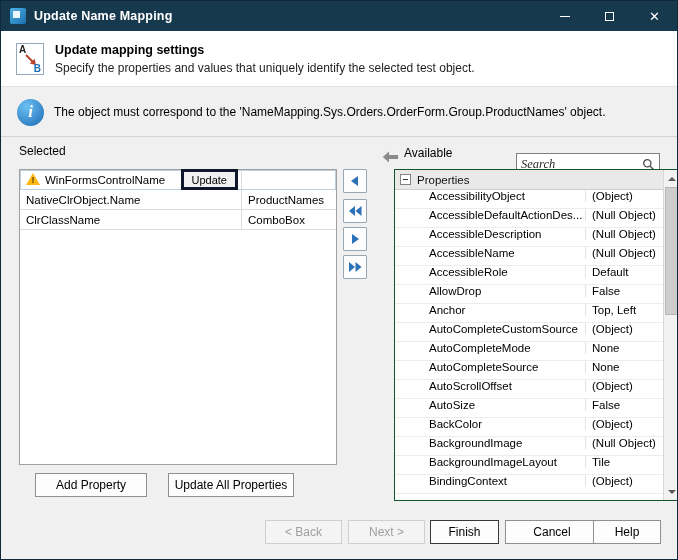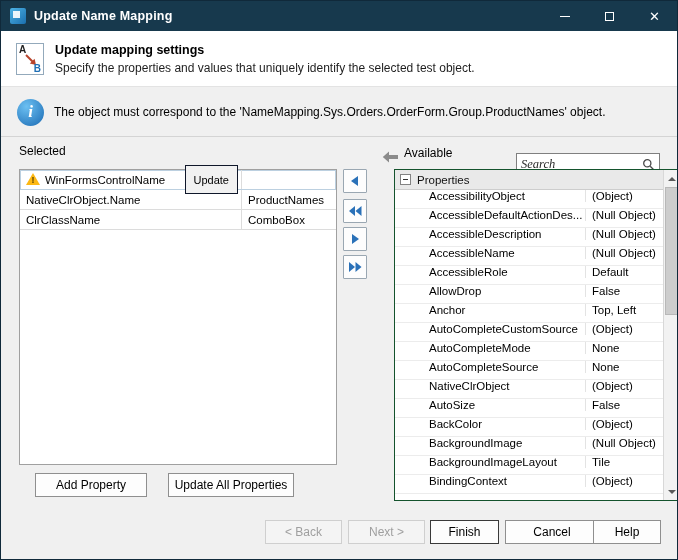--- a/index.html
+++ b/index.html
@@ -58,23 +58,23 @@
   
   .sel-table { position:absolute; left:18px; top:168px; width:318px; height:296px;
                background:#fff; border:1px solid #a0a0a0; }
   .sel-row { display:flex; height:20px; border-bottom:1px solid #dcdcdc; align-items:stretch; }
   .sel-row.first { outline:1px solid #bcd0e0; outline-offset:-1px; }
   .sel-name { width:222px; flex:none; display:flex; align-items:center; padding-left:6px;
               border-right:1px solid #dcdcdc; position:relative; }
   .sel-name-text { font-size:11.5px; color:#000; white-space:nowrap; overflow:hidden; }
   .sel-value { flex:1; display:flex; align-items:center; padding-left:6px; font-size:11.5px; color:#000; }
   .sel-value.focused { border:1px solid #55809f; }
-  .update-btn { margin-left:auto; margin-right:3px; height:29px; padding:0 8px; font-size:11px;
+  .update-btn { margin-left:auto; margin-right:3px; height:21px; padding:0 8px; font-size:11px;
                 font-family:"Liberation Sans", sans-serif; background:#f1f1f1;
-                border:1px solid #0f172a; color:#000; }
+                border:3px solid #0f172a; color:#000; }
   .warn-icon { position:relative; width:15px; height:13px; flex:none; margin-right:4px; }
   .warn-icon .tri { position:absolute; left:0; top:0; width:0; height:0;
                 border-left:7px solid transparent; border-right:7px solid transparent;
                 border-bottom:12px solid #fdb813; }
   .warn-icon .bang { position:absolute; left:0; top:2px; width:14px; text-align:center;
                 font-size:9px; font-weight:700; color:#5b4300; }
 
   
   .xfer-btn { position:absolute; left:342px; width:24px; height:24px; background:#fdfdfd;
               border:1px solid #9aa7b2; border-radius:1px; display:flex; align-items:center;
@@ -276,21 +276,21 @@
       <div class="prop-name">AutoCompleteMode</div>
       <div class="prop-value">None</div>
     </div>
 
     <div class="prop-row">
       <div class="prop-name">AutoCompleteSource</div>
       <div class="prop-value">None</div>
     </div>
 
     <div class="prop-row">
-      <div class="prop-name">NativeClrObject</div>
+      <div class="prop-name">AutoScrollOffset</div>
       <div class="prop-value">(Object)</div>
     </div>
 
     <div class="prop-row">
       <div class="prop-name">AutoSize</div>
       <div class="prop-value">False</div>
     </div>
 
     <div class="prop-row">
       <div class="prop-name">BackColor</div>

